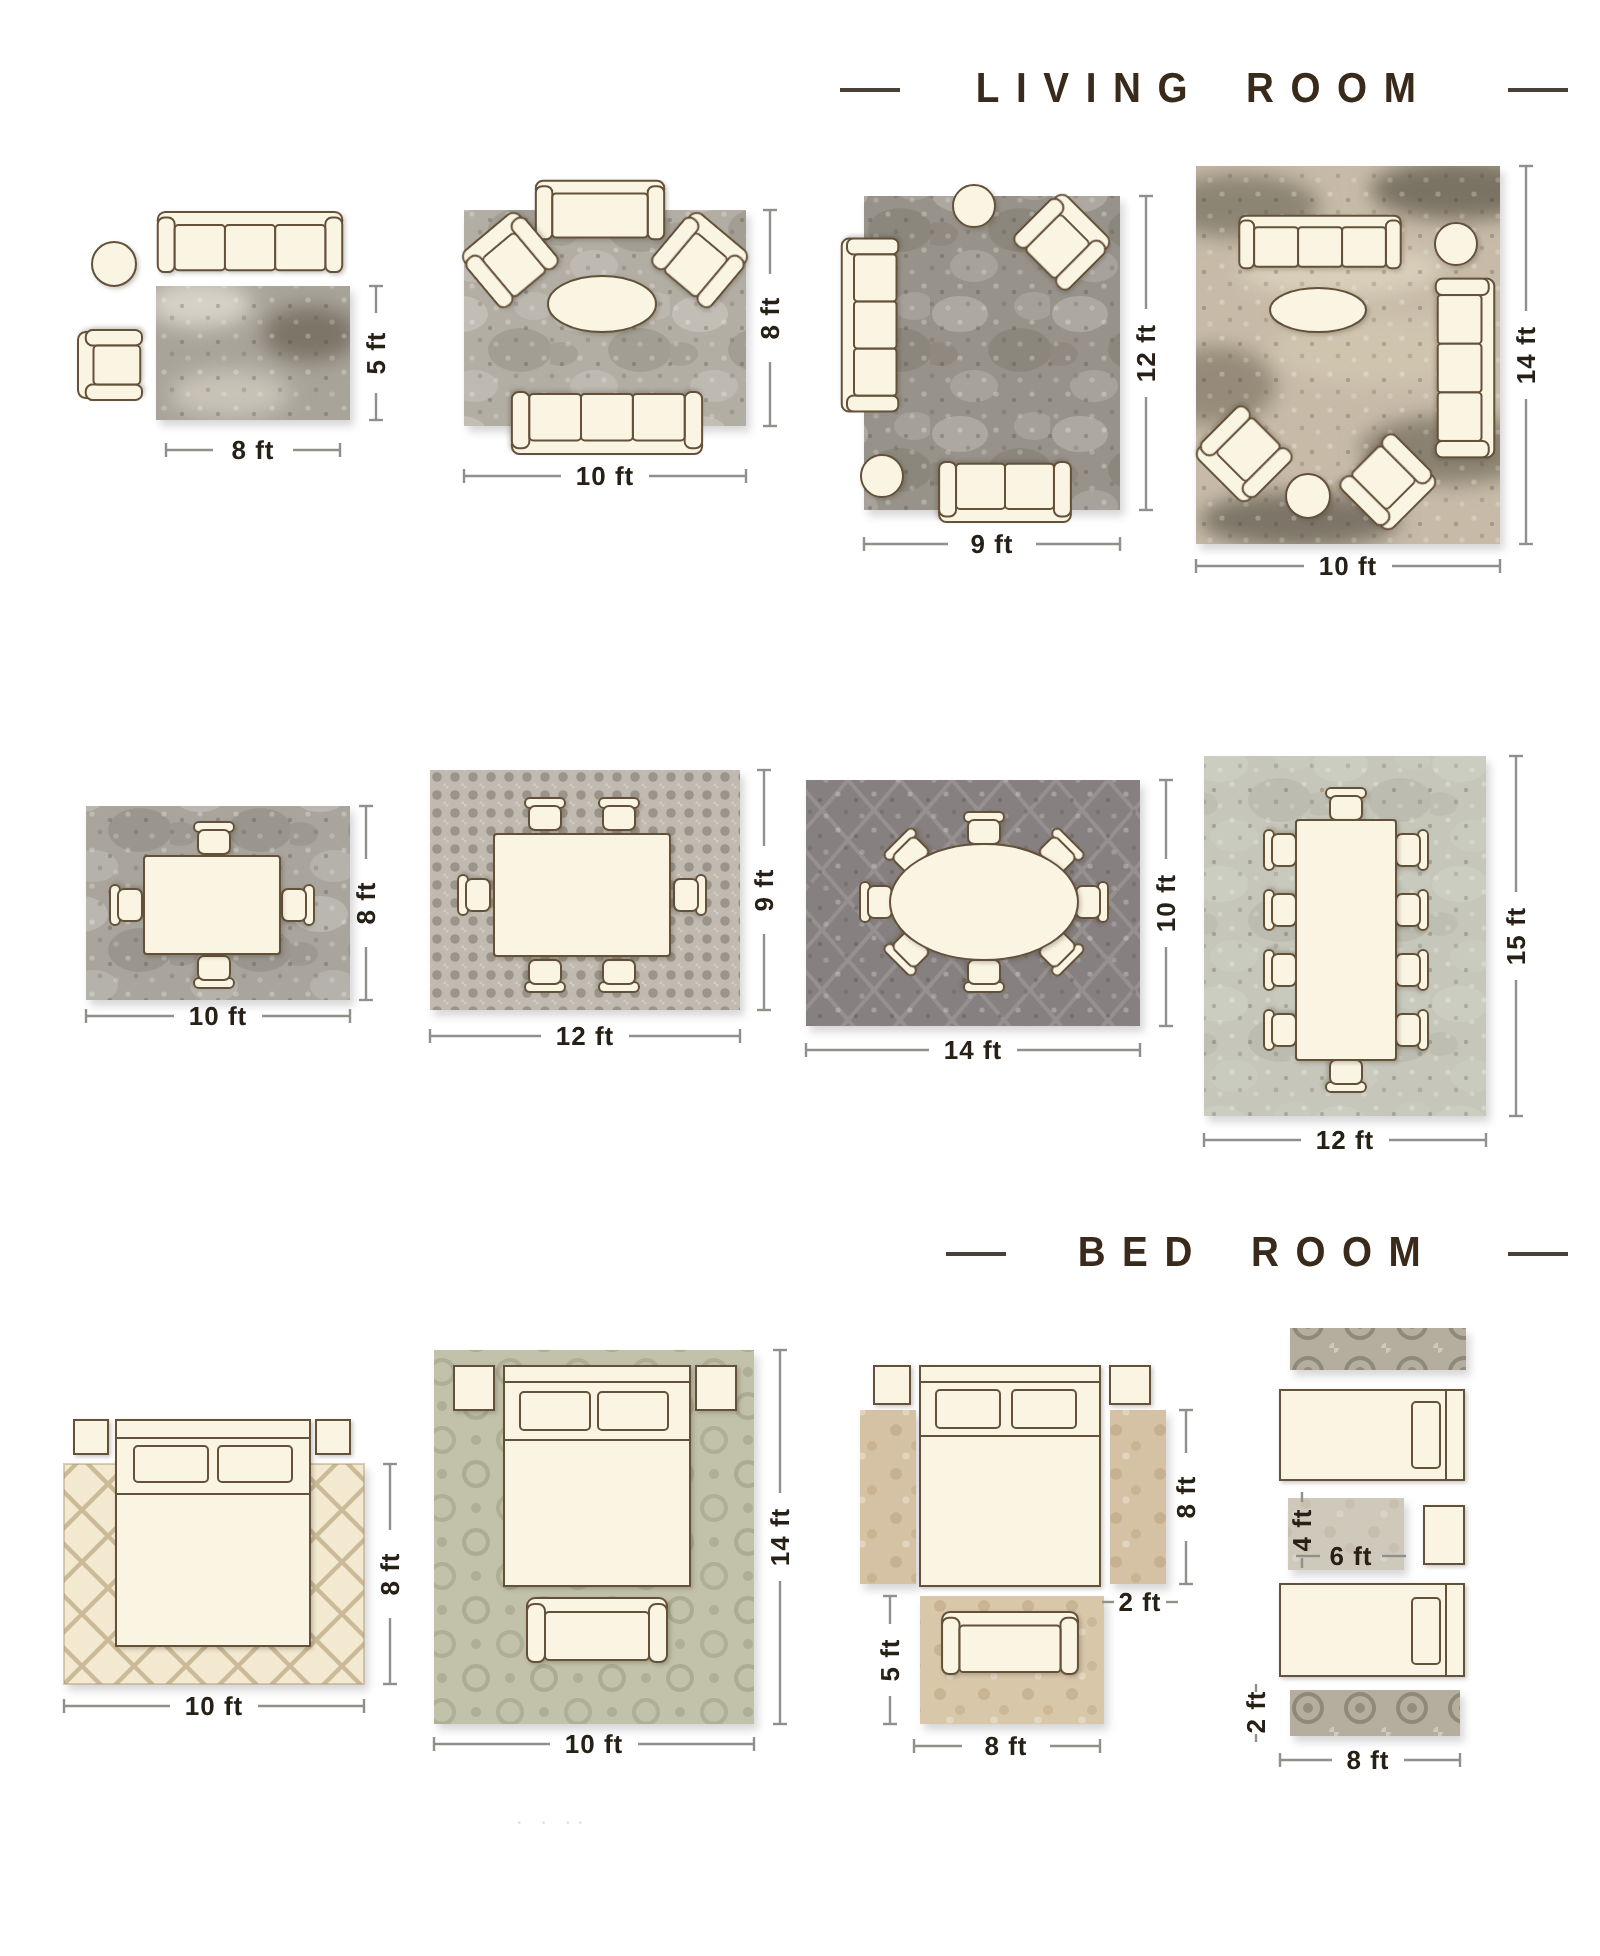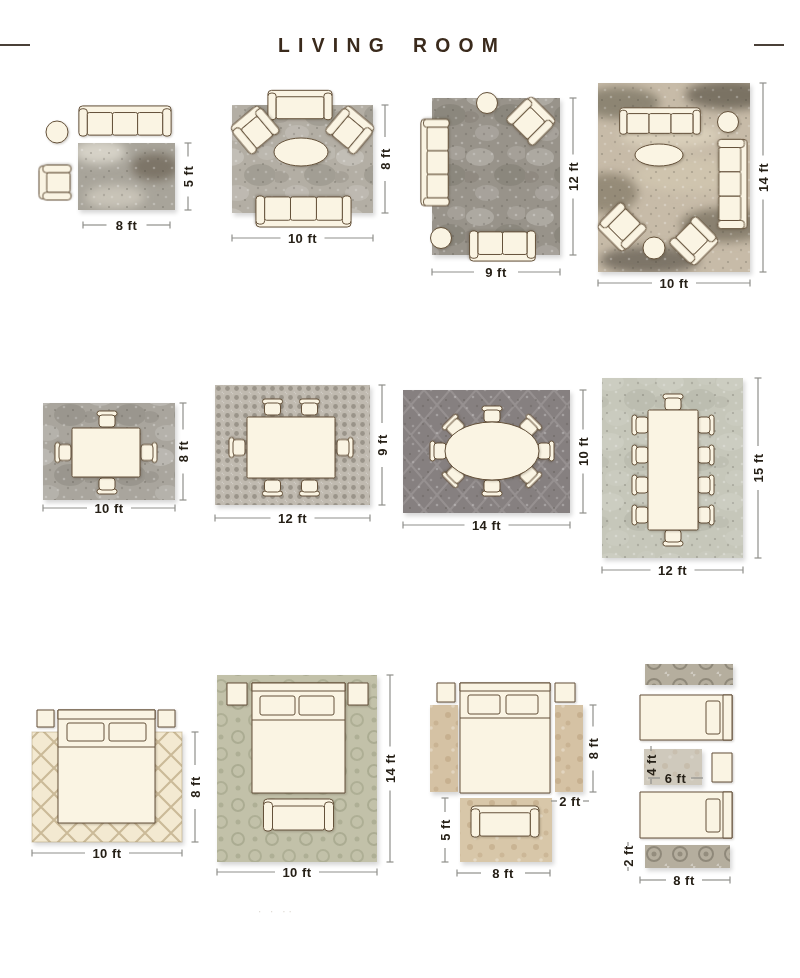--- a/index.html
+++ b/index.html
@@ -1,18 +1,18 @@
 <!DOCTYPE html>
 <html><head>
 <meta charset="utf-8">
 <style>
   html,body{margin:0;padding:0;background:#ffffff;}
   .stage{position:relative;width:800px;height:978px;background:#ffffff;overflow:hidden;
          font-family:"Liberation Sans",sans-serif;}
-  .sec-title{position:absolute;left:0;right:16px;display:flex;align-items:center;justify-content:space-between;gap:4px;}
+  .sec-title{position:absolute;left:0;right:16px;display:flex;align-items:center;justify-content:flex-end;gap:28px;}
   .sec-title .dash{width:30px;height:2px;background:#4a4038;}
   .sec-title .t{font-size:21px;font-weight:bold;letter-spacing:9px;word-spacing:8px;color:#3a2a1c;
                 transform:scaleX(.92);white-space:nowrap;}
   svg.layout{position:absolute;overflow:visible;}
   .furn{fill:#faf4e3;stroke:#64513a;stroke-width:1;vector-effect:non-scaling-stroke;}
   .furn-g{filter:drop-shadow(1px 1.5px 1px rgba(70,58,40,.28));}
   .rug{filter:drop-shadow(2px 3px 2px rgba(0,0,0,.16));}
   .dim-line{stroke:#8f8f8b;stroke-width:1.2;}
   .dim-text{font-family:"Liberation Sans",sans-serif;font-weight:bold;font-size:13px;fill:#262017;letter-spacing:.5px;}
   .faint{position:absolute;color:rgba(190,180,168,.55);font-size:10px;letter-spacing:3px;}
@@ -101,20 +101,25 @@
         <feGaussianBlur stdDeviation="5"></feGaussianBlur>
       </filter>
     </defs>
   </svg>
 
   <div class="sec-title" style="top:33px">
     <span class="dash"></span>
     <span class="t">LIVING ROOM</span>
     <span class="dash"></span>
   </div>
+  <div class="sec-title" style="top:615px">
+    <span class="dash"></span>
+    <span class="t">BED ROOM</span>
+    <span class="dash"></span>
+  </div>
 
   <svg class="layout" style="left:25px;top:92px" width="190" height="155" viewBox="0 0 190 155">
     <g>
       <rect class="rug" x="53" y="51" width="97" height="67" fill="#a8a49a"></rect>
       <clipPath id="clip-lr1">
           <rect x="53" y="51" width="97" height="67"></rect>
         </clipPath>
       <g clip-path="url(#clip-lr1)" filter="url(#soft)">
         <ellipse cx="75" cy="60" rx="26" ry="12" fill="#d6d2c7"></ellipse>
         <ellipse cx="130" cy="75" rx="24" ry="14" fill="#7d7468"></ellipse>

